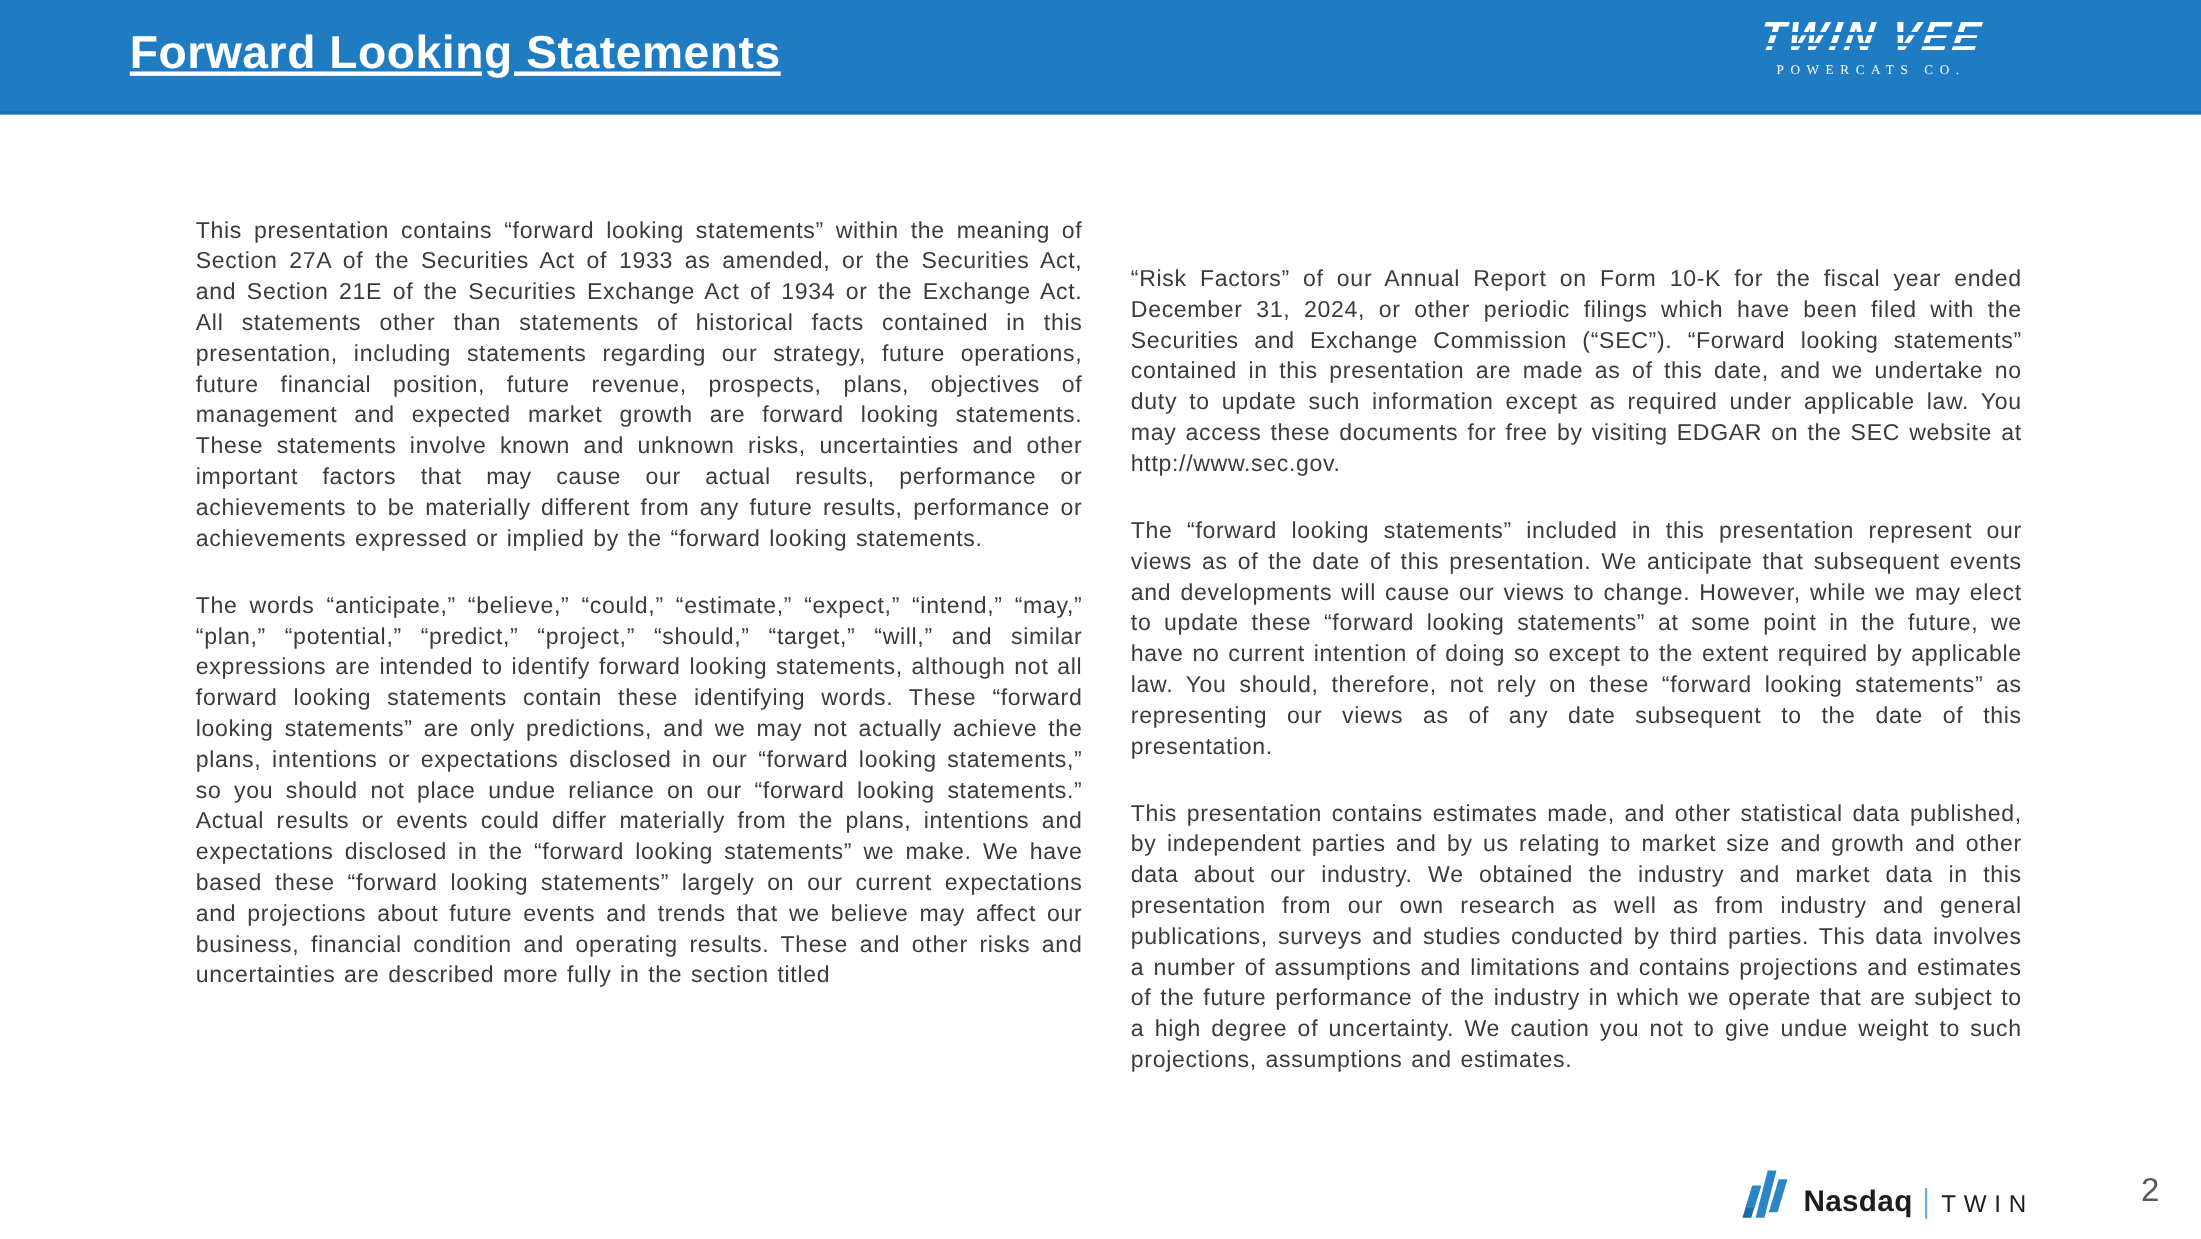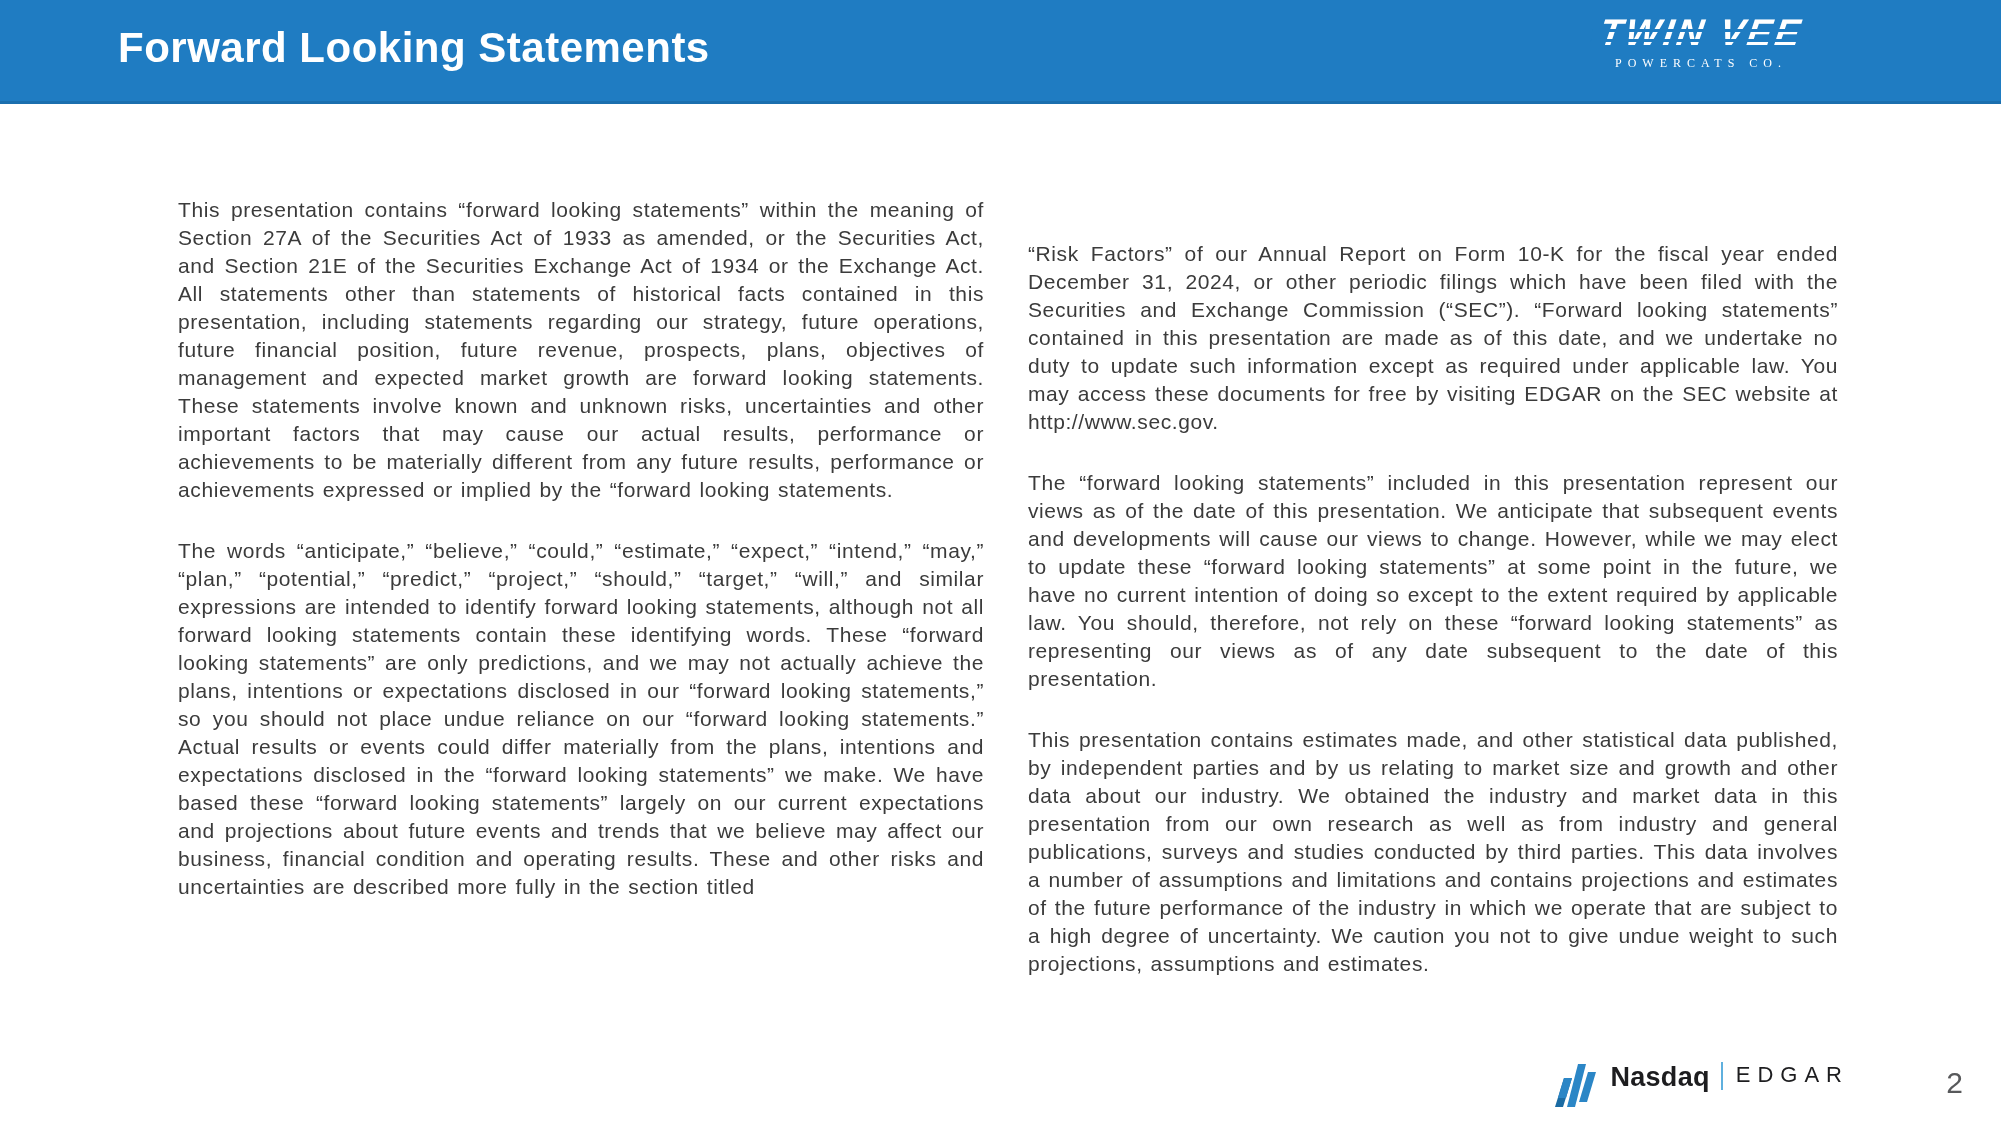--- a/index.html
+++ b/index.html
@@ -24,20 +24,21 @@
   }
   .slide-title {
     position: absolute;
     left: 118px;
     top: 24px;
     color: #ffffff;
     font-size: 42px;
     font-weight: bold;
     letter-spacing: 0.5px;
     white-space: nowrap;
+    text-decoration: underline;
   }
 
   
   .twinvee-logo {
     position: absolute;
     top: 14px;
     right: 150px;
     text-align: center;
     color: #ffffff;
     width: 300px;
@@ -86,21 +87,21 @@
   .column-left  { left: 178px;  width: 806px; }
   .column-right { left: 1028px; width: 810px; margin-top: 44px; }
   .text-column p { margin: 0 0 33px 0; }
 
   
   .footer-brand {
     position: absolute;
     right: 152px;
     bottom: 18px;
     display: flex;
-    align-items: flex-start;
+    align-items: flex-end;
     margin-top: 40px;
   }
   .nasdaq-icon-box {
     width: 48px;
     height: 46px;
     margin-right: 9px;
   }
   .nasdaq-word {
     font-size: 27px;
     font-weight: 600;
@@ -157,16 +158,16 @@
   <div class="nasdaq-icon-box">
     <svg width="48" height="46" viewBox="0 0 48 46" xmlns="http://www.w3.org/2000/svg">
       <polygon points="2,45 10,45 19,16 11,16" fill="#1b6ba3"></polygon>
       <polygon points="11,16 19,16 13,36 5,36" fill="#2b86c6"></polygon>
       <polygon points="14,45 22,45 33,2 25,2" fill="#2b86c6"></polygon>
       <polygon points="26,40 34,40 43,10 35,10" fill="#2b86c6"></polygon>
     </svg>
   </div>
   <div class="nasdaq-word">Nasdaq</div>
   <div class="ticker-sep"></div>
-  <div class="ticker">EDGAR</div>
+  <div class="ticker">TWIN</div>
 </div>
 
 <div class="page-number">2</div>
 
 </body></html>

